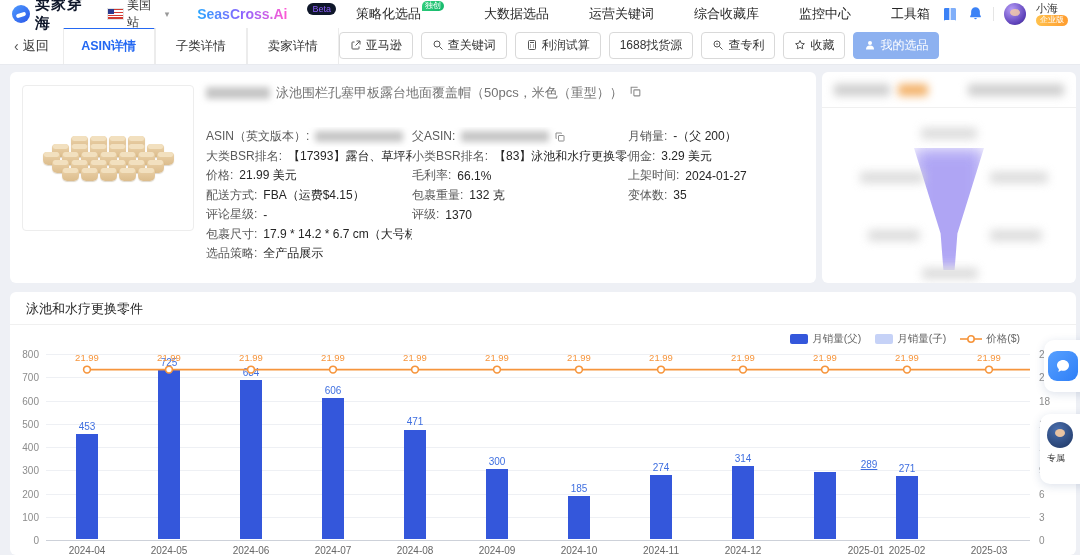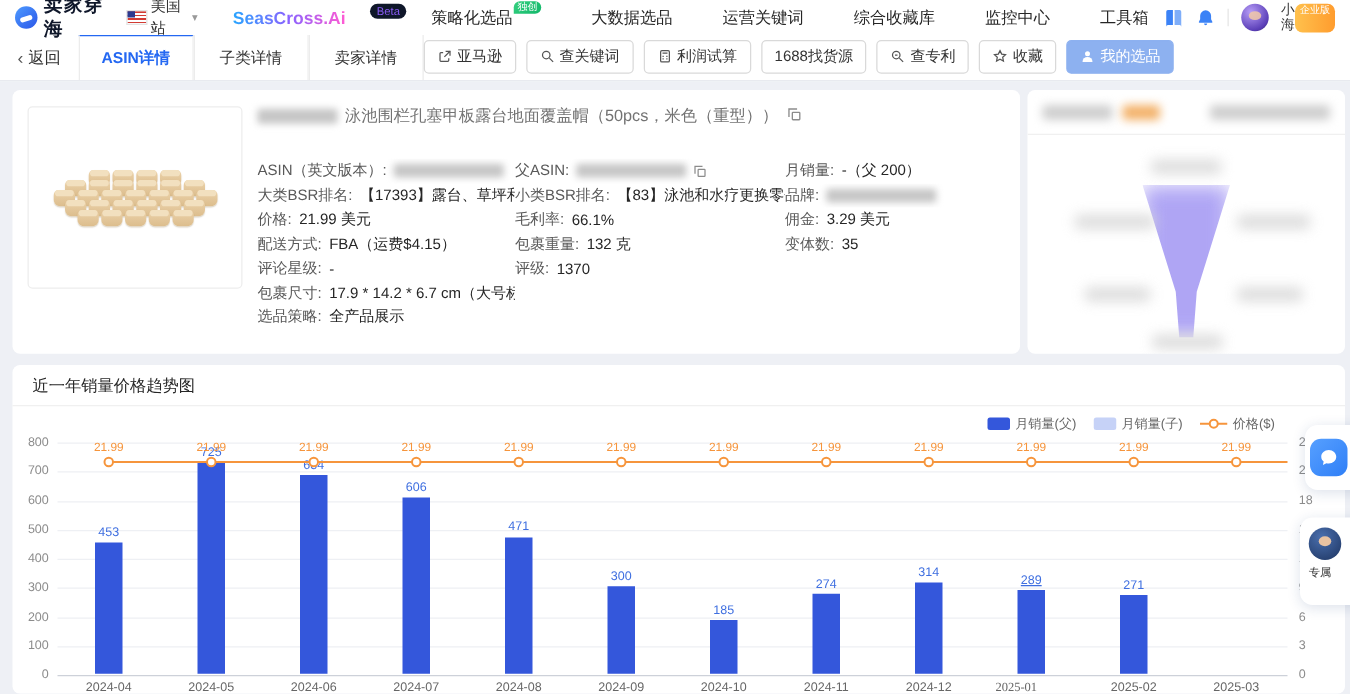--- a/index.html
+++ b/index.html
@@ -22,21 +22,21 @@
   }
   .beta{font-size:9px;font-weight:normal;color:#8a5cf6;background:#0f172a;border-radius:7px;padding:1px 5px;margin-top:-3px}
   .nav{display:flex;gap:40px;margin-left:8px}
   .nav-item{font-size:13px;color:#262626;display:flex;cursor:pointer;position:relative;white-space:nowrap}
   .nav-badge{font-size:8px;color:#fff;background:linear-gradient(135deg,#35d07f,#12b76a);border-radius:6px 6px 6px 0;padding:1px 3px;align-self:flex-start;margin:-4px 0 0 1px;line-height:1}
   .nav-right{margin-left:auto;display:flex;align-items:center;gap:10px}
   .icon-btn{display:flex;align-items:center;cursor:pointer}
   .divider-v{width:1px;height:14px;background:#e5e5e5}
   .avatar{width:22px;height:22px;border-radius:50%;background:radial-gradient(circle at 35% 30%,#b79df7,#5b3fb8 70%,#2e2360);position:relative;flex:none}
   .avatar::after{content:"";position:absolute;left:6px;top:6px;width:10px;height:7px;border-radius:50%;background:#f2c9a8;opacity:.85}
-  .user-col{display:flex;line-height:1.1}
+  .user-col{display:flex;flex-direction:column;line-height:1.1}
   .user-name{font-size:11px;color:#333}
   .vip{font-size:8px;color:#fff;background:linear-gradient(90deg,#ffc14d,#ff9c2e);border-radius:6px;padding:1px 4px;margin-top:1px;white-space:nowrap}
 
   
   .toolbar{position:absolute;top:28px;left:0;right:0;height:37px;background:#fff;border-bottom:1px solid #e8eaef;display:flex;align-items:flex-end;padding-left:14px;z-index:4}
   .back{display:flex;align-items:center;gap:4px;font-size:13px;margin:0 14px 9px 0;cursor:pointer}
   .back-ch{font-size:14px;color:#555;line-height:1}
   .tabs{display:flex;height:37px}
   .tab{width:92px;display:flex;align-items:center;justify-content:center;font-size:12.5px;border:1px solid #ececec;border-bottom:none;background:#fff;color:#333;cursor:pointer}
   .tab.active{color:#2468f2;font-weight:bold;border-top:2px solid #2468f2}
@@ -334,26 +334,26 @@
               <span class="f-label">评级:</span>
               <span class="f-value">1370</span>
             </div>
           </div>
           <div class="col col3">
             <div class="field">
               <span class="f-label">月销量:</span>
               <span class="f-value">-（父 200）</span>
             </div>
             <div class="field">
-              <span class="f-label">品牌:</span>
-              <span class="blur-block v-blur"></span>
-            </div>
-            <div class="field">
               <span class="f-label">佣金:</span>
               <span class="f-value">3.29 美元</span>
+            </div>
+            <div class="field">
+              <span class="f-label">上架时间:</span>
+              <span class="f-value">2024-01-27</span>
             </div>
             <div class="field">
               <span class="f-label">变体数:</span>
               <span class="f-value">35</span>
             </div>
           </div>
         </div>
     </div>
   </section>
 
@@ -366,21 +366,21 @@
     <div class="funnel"></div>
     <span class="blob" style="left:99px;top:56px;width:56px"></span>
     <span class="blob" style="left:38px;top:100px;width:64px"></span>
     <span class="blob" style="left:168px;top:100px;width:58px"></span>
     <span class="blob" style="left:46px;top:158px;width:52px"></span>
     <span class="blob" style="left:168px;top:158px;width:52px"></span>
     <span class="blob" style="left:100px;top:196px;width:56px"></span>
   </section>
 
   <section class="card chart-card">
-    <div class="c-title">近一年销量价格趋势图</div>
+    <div class="c-title">泳池和水疗更换零件</div>
     <div class="c-div"></div>
     <div class="legend" id="legend">
         <div class="lg-item">
           <span class="lg-rect" style="background: rgb(52, 87, 219);"></span>
           <span>月销量(父)</span>
         </div>
         <div class="lg-item">
           <span class="lg-rect" style="background: rgb(198, 210, 247);"></span>
           <span>月销量(子)</span>
         </div>
@@ -442,23 +442,23 @@
         <span class="bval" style="left: 429px; top: 102.25px;">300</span>
         <span class="xl" style="left: 501px;">2024-10</span>
         <div class="bar" style="left: 522px; height: 43.0125px; background: rgb(52, 87, 219);"></div>
         <span class="bval" style="left: 511px; top: 128.988px;">185</span>
         <span class="xl" style="left: 583px;">2024-11</span>
         <div class="bar" style="left: 604px; height: 63.705px; background: rgb(52, 87, 219);"></div>
         <span class="bval" style="left: 593px; top: 108.295px;">274</span>
         <span class="xl" style="left: 665px;">2024-12</span>
         <div class="bar" style="left: 686px; height: 73.005px; background: rgb(52, 87, 219);"></div>
         <span class="bval" style="left: 675px; top: 98.995px;">314</span>
-        <span class="xl" style="left: 735px; font-family: Liberation Serif, serif;">2025-01</span>
+        <span class="xl" style="left: 788px;">2025-01</span>
         <div class="bar" style="left: 768px; height: 67.1925px; background: rgb(52, 87, 219);"></div>
-        <span class="bval" style="left: 757px; top: 104.807px; text-decoration: underline;">289</span>
+        <span class="bval" style="left: 801px; top: 104.807px; text-decoration: underline;">289</span>
         <span class="xl" style="left: 829px;">2025-02</span>
         <div class="bar" style="left: 850px; height: 63.0075px; background: rgb(52, 87, 219);"></div>
         <span class="bval" style="left: 839px; top: 108.993px;">271</span>
         <span class="xl" style="left: 911px;">2025-03</span>
         <svg class="line-svg" width="984" height="186">
           <polyline points="41,15.577500000000015 123,15.577500000000015 205,15.577500000000015 287,15.577500000000015 369,15.577500000000015 451,15.577500000000015 533,15.577500000000015 615,15.577500000000015 697,15.577500000000015 779,15.577500000000015 861,15.577500000000015 943,15.577500000000015 984,15.577500000000015" fill="none" stroke="#F6953C" stroke-width="1.6"></polyline>
           <circle cx="41" cy="15.577500000000015" r="3.4" fill="#fff" stroke="#F6953C" stroke-width="1.6"></circle>
           <text x="41" y="6.577500000000015" text-anchor="middle" font-size="9.5" fill="#F6953C">21.99</text>
           <circle cx="123" cy="15.577500000000015" r="3.4" fill="#fff" stroke="#F6953C" stroke-width="1.6"></circle>
           <text x="123" y="6.577500000000015" text-anchor="middle" font-size="9.5" fill="#F6953C">21.99</text>

